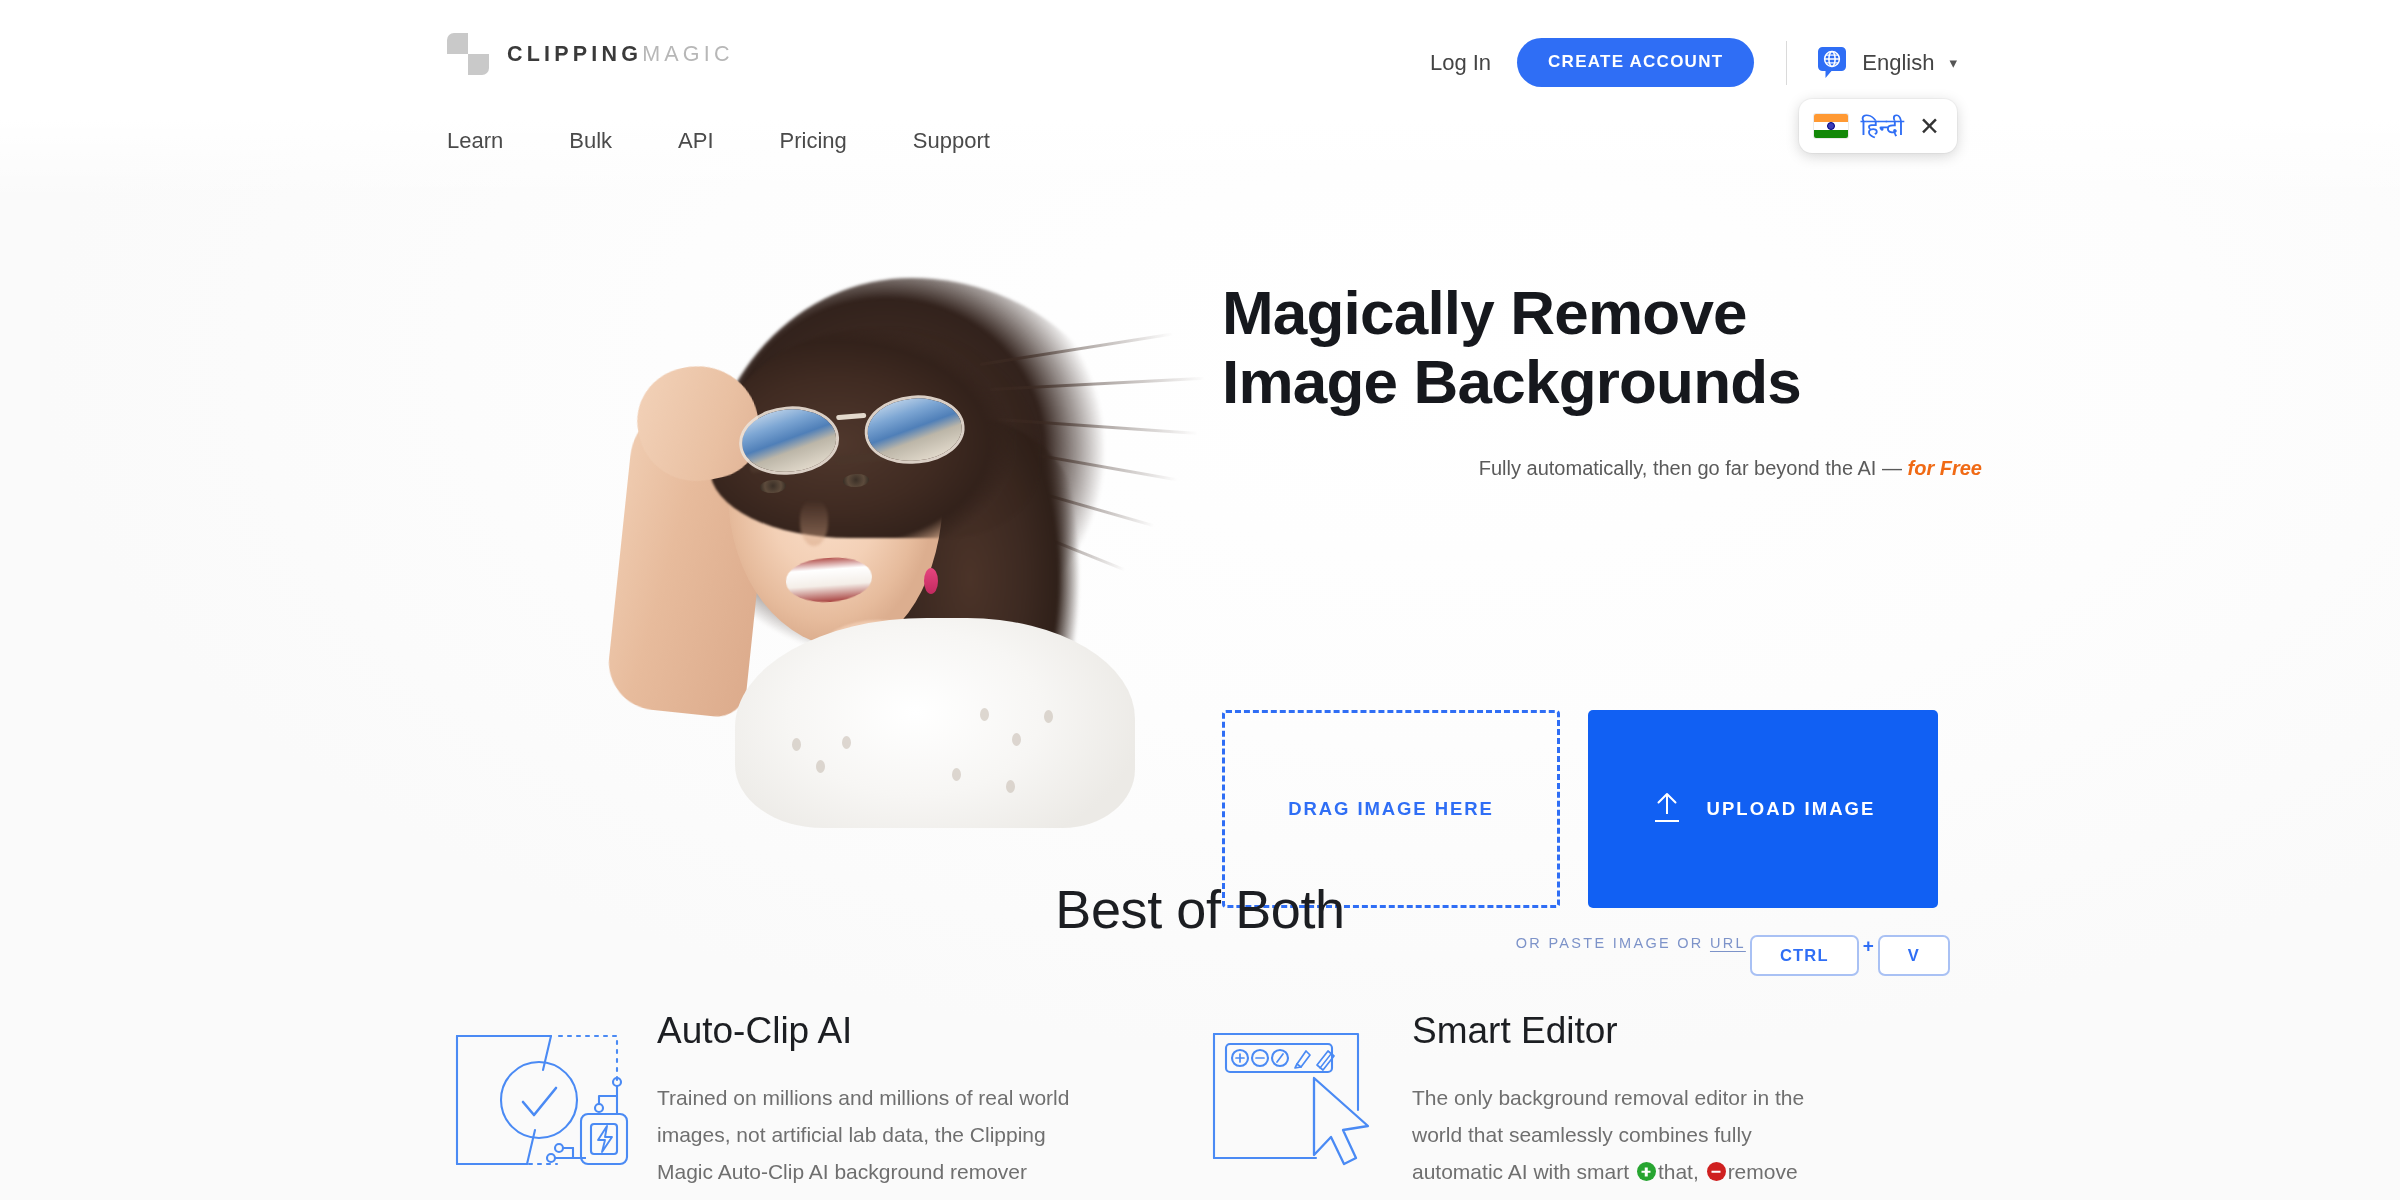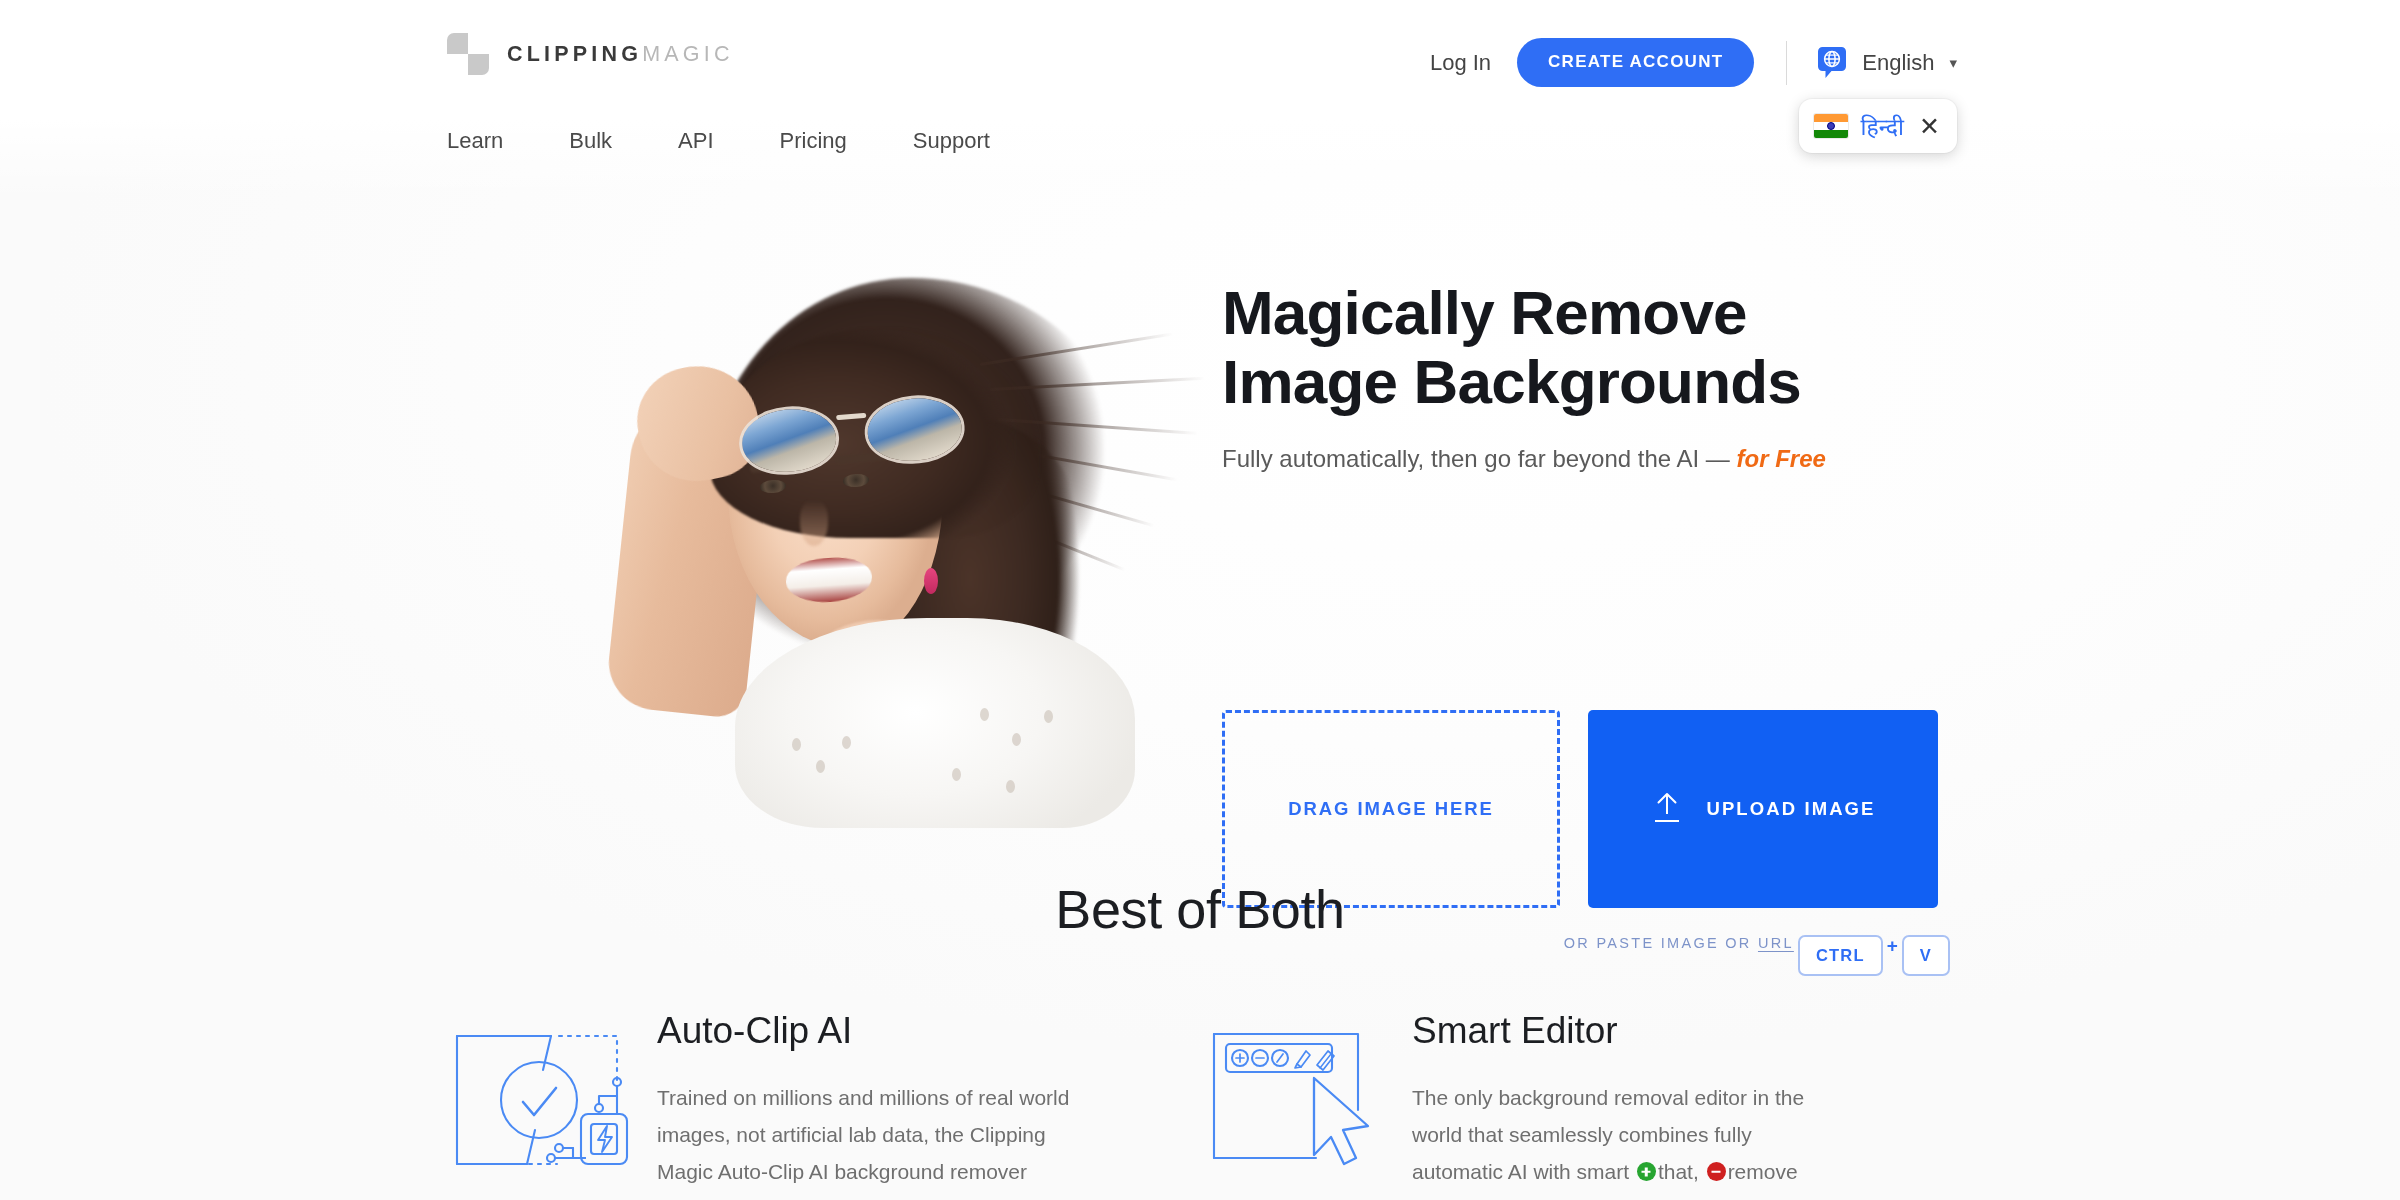--- a/index.html
+++ b/index.html
@@ -248,21 +248,21 @@
     filter:blur(1.2px);
   }
 
   
   .hero-copy { position:absolute; left:1222px; top:78px; width:760px; }
   .headline {
     font-size:62px; line-height:1.12; font-weight:700;
     color:#16181d; letter-spacing:-0.8px;
   }
   .subhead {
-    margin-top:28px; font-size:24px; color:#5a5a5a; white-space:nowrap;
+    margin-top:40px; font-size:20px; color:#5a5a5a; white-space:nowrap;text-align:right;
   }
   .subhead .free { color:#f06a15; font-weight:700; font-style:italic; }
 
   .cta-row {
     position:absolute; left:1222px; top:510px;
     display:flex; align-items:flex-start; gap:28px;
   }
   .dropzone {
     width:338px; height:198px;
     border:3px dashed #2f6ef5;
@@ -291,21 +291,21 @@
     position:absolute; left:1222px; top:735px; width:728px;
     display:flex; justify-content:flex-end; gap:4px;
   }
   .paste-text {
     font-size:14.5px; letter-spacing:2.3px; color:#7d93c9; white-space:nowrap;
   }
   .paste-text u { text-decoration:underline; text-underline-offset:3px; cursor:pointer; }
   .keycap {
     border:2px solid #a9c1f4; border-radius:7px;
     color:#2f6ef5; font-size:16.5px; font-weight:700; letter-spacing:1.2px;
-    padding:9px 16px; background:#fff; cursor:pointer;
+    padding:9px 28px; background:#fff; cursor:pointer;
     min-width:38px; text-align:center;
   }
   .plus-sign { color:#2f6ef5; font-size:19px; font-weight:700; }
 
   
   .section-title {
     position:absolute; left:0; top:878px; width:2400px;
     text-align:center;
     font-size:54px; font-weight:400; color:#1c1e22;
     letter-spacing:-0.4px;

